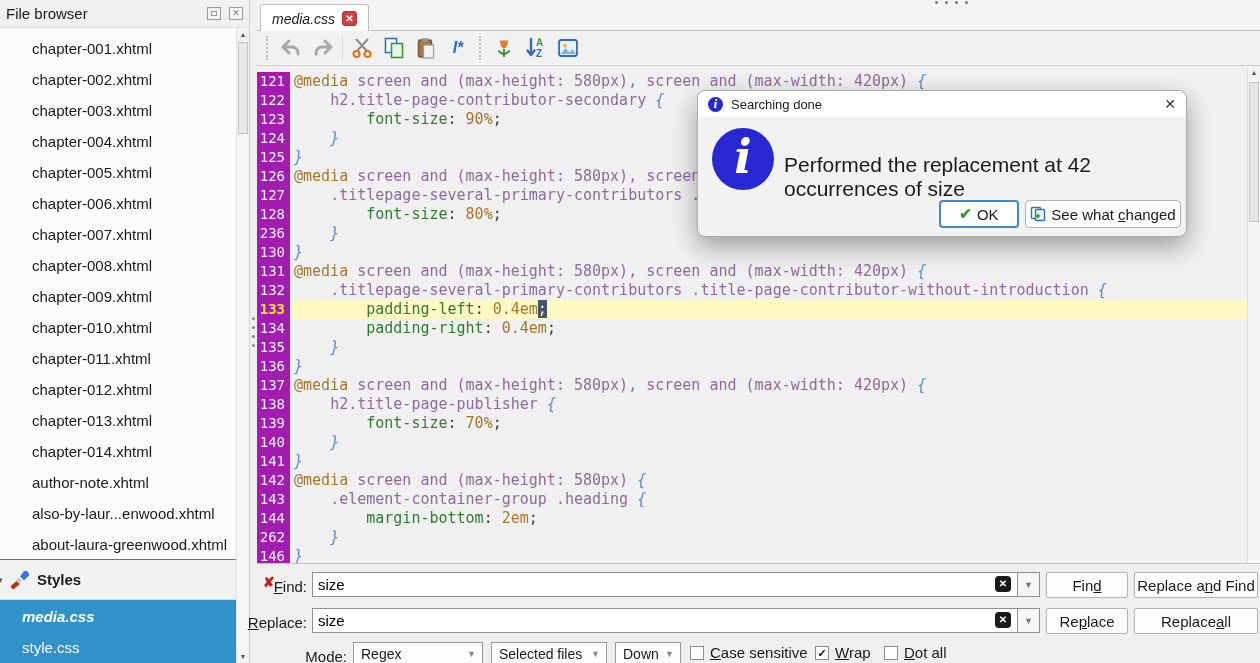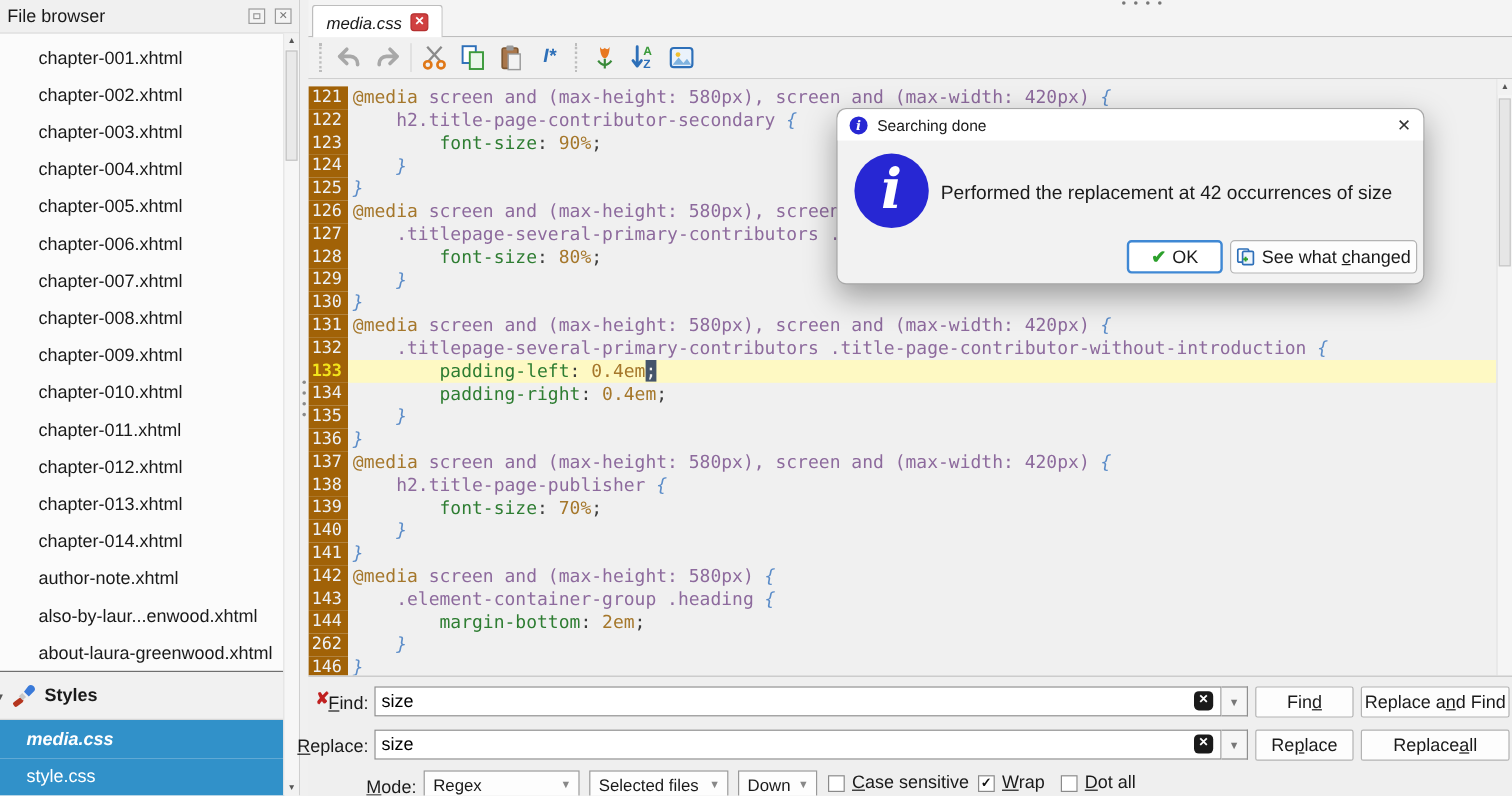--- a/index.html
+++ b/index.html
@@ -41,21 +41,21 @@
   #toolbar { position:absolute; left:257px; top:31px; right:0; height:35px; background:#f1f1f1; border-bottom:1px solid #cfcfcf; display:flex; align-items:center; padding-left:4px; }
   .grip { width:4px; height:24px; border-left:2px dotted #bdbdbd; margin:0 5px; }
   .tb-btn { width:32px; height:30px; display:flex; align-items:center; justify-content:center; }
   .tb-sep { width:1px; height:24px; background:#d6d6d6; margin:0 3px; }
   .tb-text { font-size:16px; font-weight:bold; font-style:italic; color:#2d6fb8; }
 
   
   #editor { position:absolute; left:257px; top:66px; width:990px; height:497px; background:#f0f0f0; overflow:hidden; }
   #code-lines { padding-top:6px; }
   .code-line { display:flex; height:19px; }
-  .gutter { flex:none; width:33px; background:#a16207; color:#edf1f6; font:14px/19px "DejaVu Sans Mono", monospace; text-align:right; padding-right:5px; }
+  .gutter { flex:none; width:33px; background:#a21caf; color:#edf1f6; font:14px/19px "DejaVu Sans Mono", monospace; text-align:right; padding-right:5px; }
   .code { flex:1; font:15px/19px "DejaVu Sans Mono", monospace; white-space:pre; padding-left:4px; }
   .code-line.current .gutter { color:#f2e41c; font-weight:bold; }
   .code-line.current .code { background:#fef9c3; }
   .tok-at   { color:#a5772b; }
   .tok-sel  { color:#8d6a9d; }
   .tok-prop { color:#2e7d32; }
   .tok-val  { color:#a5772b; }
   .tok-punc { color:#3c3c3c; }
   .tok-brace{ color:#5b8cc8; font-style:italic; }
   .tok-cursor { background:#44546a; color:#f2f2f2; }
@@ -76,21 +76,21 @@
   .fb-check { position:absolute; top:80px; display:flex; align-items:center; gap:6px; font-size:15px; }
   .cb-box { width:14px; height:14px; background:#fff; border:1px solid #8a8a8a; font-size:11px; line-height:13px; text-align:center; font-weight:bold; color:#111; }
 
   
   #dialog { position:absolute; left:697px; top:90px; width:490px; height:147px; background:#f2f2f2; border:1px solid #a8a8a8; border-radius:8px; box-shadow:0 10px 26px rgba(0,0,0,.35); z-index:10; }
   #dlg-titlebar { height:26px; background:#fff; border-radius:8px 8px 0 0; display:flex; align-items:center; padding:0 10px; }
   #dlg-title-icon { width:15px; height:15px; border-radius:50%; background:#2727d3; color:#fff; font:italic bold 11px/15px "DejaVu Serif", serif; text-align:center; margin-right:8px; }
   #dlg-title { font-size:13px; }
   #dlg-close { margin-left:auto; color:#333; font-size:14px; }
   #dlg-info-icon { position:absolute; left:14px; top:37px; width:62px; height:62px; border-radius:50%; background:#2727d3; color:#fff; font:italic bold 46px/58px "DejaVu Serif", serif; text-align:center; }
-  #dlg-message { position:absolute; left:86px; top:62px; font-size:16px; }
+  #dlg-message { position:absolute; left:86px; top:62px; font-size:21px; }
   #dlg-ok { left:241px; top:109px; width:80px; height:28px; border:2px solid #3f88d4; border-radius:4px; background:#fff; gap:5px; }
   #dlg-ok .check { color:#2ca02c; font-weight:bold; font-size:15px; }
   #dlg-see { left:327px; top:109px; width:156px; height:28px; border-radius:4px; gap:5px; }
 </style>
 </head>
 <body>
 
 <div id="file-browser">
   <div id="fb-header">
     <span id="fb-title">File browser</span>
@@ -243,21 +243,21 @@
       </div>
       <div class="code-line">
         <span class="gutter">127</span>
         <span class="code"><span class="tok-punc">    </span><span class="tok-sel">.titlepage-several-primary-contributors .title-page-contributor-secondary </span><span class="tok-brace">{</span></span>
       </div>
       <div class="code-line">
         <span class="gutter">128</span>
         <span class="code"><span class="tok-punc">        </span><span class="tok-prop">font-size</span><span class="tok-punc">:</span><span class="tok-val"> 80%</span><span class="tok-punc">;</span></span>
       </div>
       <div class="code-line">
-        <span class="gutter">129</span>
+        <span class="gutter">236</span>
         <span class="code"><span class="tok-punc">    </span><span class="tok-brace">}</span></span>
       </div>
       <div class="code-line">
         <span class="gutter">130</span>
         <span class="code"><span class="tok-brace">}</span></span>
       </div>
       <div class="code-line">
         <span class="gutter">131</span>
         <span class="code"><span class="tok-at">@media</span><span class="tok-sel"> screen and (max-height: 580px), screen and (max-width: 420px) </span><span class="tok-brace">{</span></span>
       </div>

